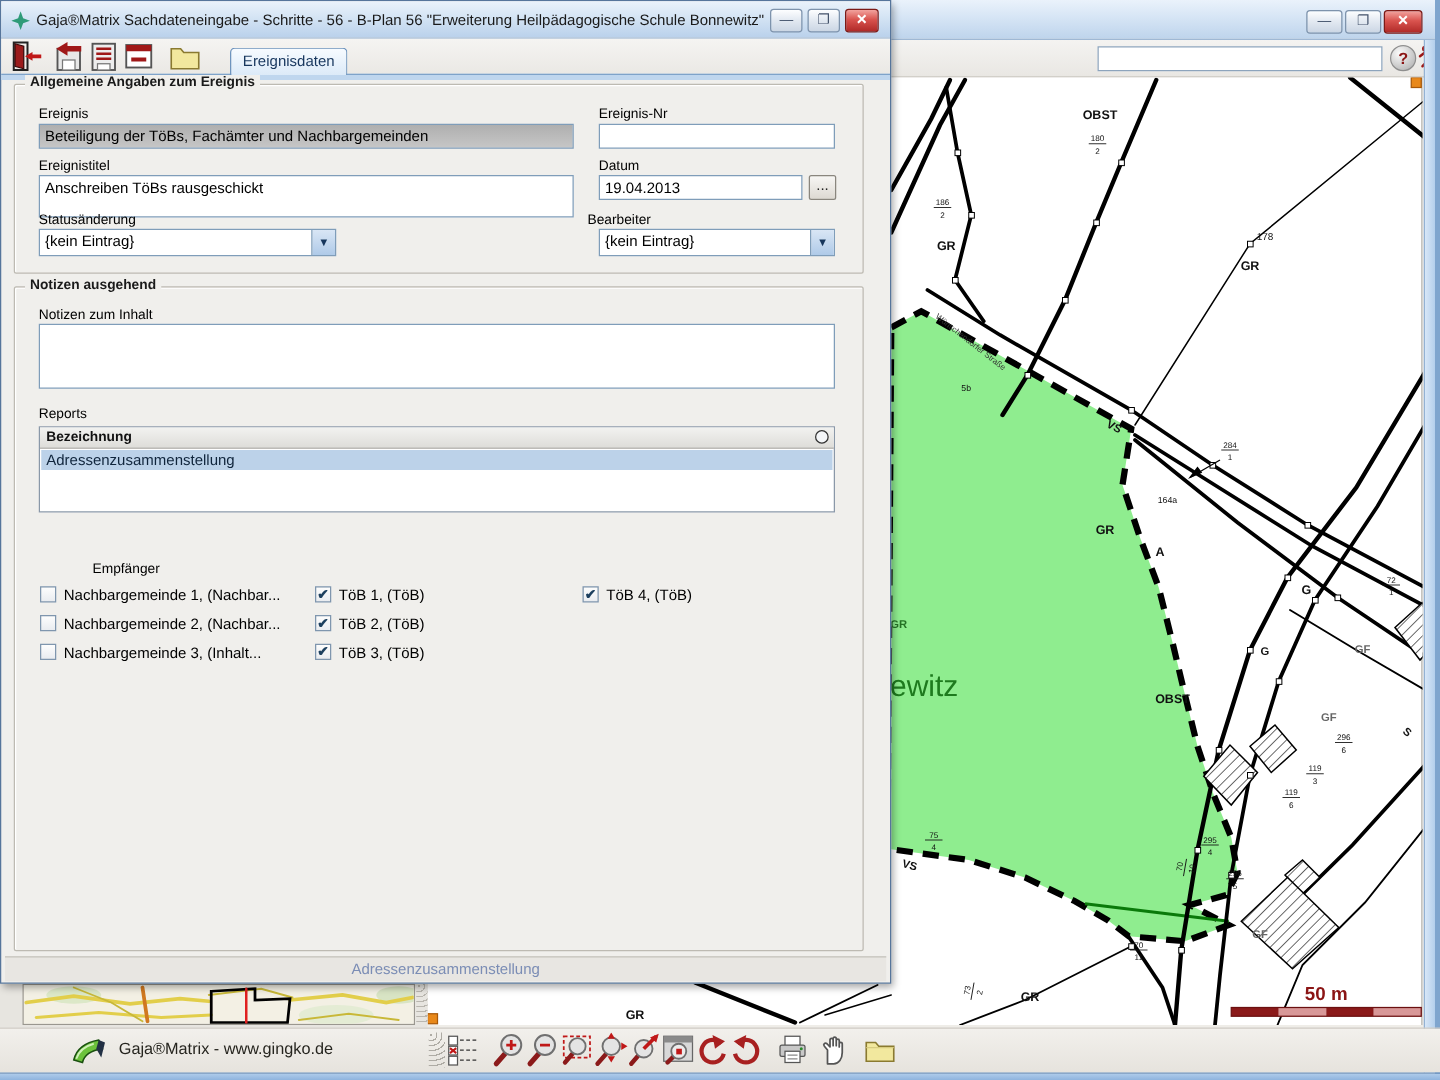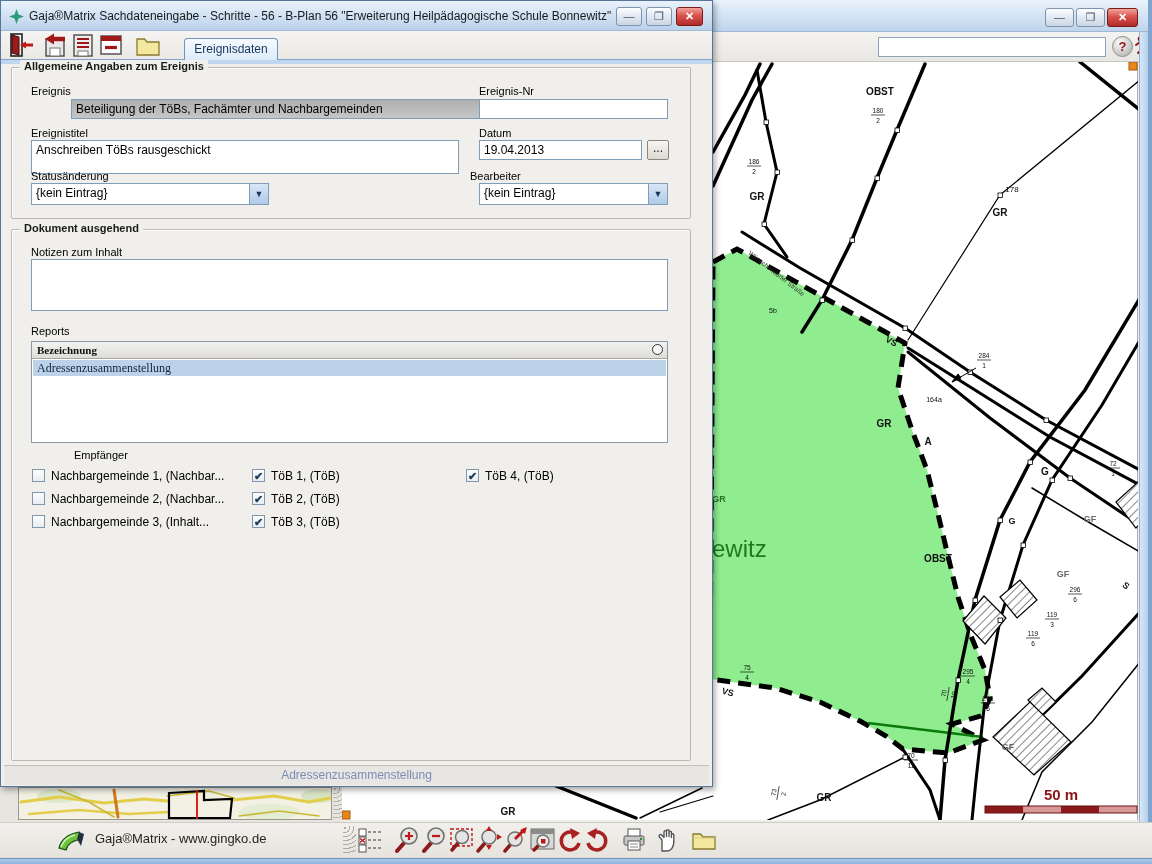--- a/index.html
+++ b/index.html
@@ -64,22 +64,22 @@
     color:#000; padding:1px 4px; line-height:17px; white-space:nowrap; overflow:hidden; }
   .tfield.disabled { background:linear-gradient(#AFAFAF,#C6C6C6); }
   .combo { position:absolute; border:1px solid #7F9DB9; background:#fff; }
   .combo .val { position:absolute; left:4px; top:2px; font-size:12px; color:#000; }
   .combo .btn { position:absolute; right:0; top:0; width:19px; height:100%;
     background:linear-gradient(#D9E6F5,#AFCAE8); border-left:1px solid #7F9DB9; color:#16365C;
     font-size:9px; text-align:center; line-height:20px; }
   .pushbtn { position:absolute; border:1px solid #8A867E; border-radius:2px;
     background:linear-gradient(#F7F6F4,#DDD9D2); font-size:12px; color:#222; text-align:center; }
 
-  #reports-table { position:absolute; left:30px; top:340px; width:637px; height:102px;
-    border:1px solid #8A98A8; background:#fff;font-family:Liberation Serif, serif; }
+  #reports-table { position:absolute; left:30px; top:340px; width:637px; height:69px;
+    border:1px solid #8A98A8; background:#fff; }
   #reports-header { position:absolute; left:0; top:0; width:100%; height:17px;
     background:linear-gradient(#F2F2F0,#DEDDD9); border-bottom:1px solid #A8A5A0;
     font-size:11px; font-weight:bold; color:#111; line-height:16px; padding-left:5px; }
   #reports-sort { position:absolute; right:4px; top:2px; width:11px; height:11px; border:1px solid #333;
     border-radius:50%; background:#F4F6F8; }
   .report-row-sel { position:absolute; left:1px; top:18px; width:calc(100% - 2px); height:16px;
     background:#BCD2E9; font-size:12px; color:#10253C; line-height:16px; padding-left:4px; }
 
   .cbrow { position:absolute; height:16px; }
   .cbox { position:absolute; left:0; top:1px; width:13px; height:13px; border:1px solid #7F96AE;
@@ -434,41 +434,41 @@
     <svg class="dlgicon" style="left:133px;" viewBox="0 0 28 27">
       <path d="M3,8 L3,23 L25,23 L25,10 L13,10 L10.5,7 L3,7 Z" fill="#F2E89E" stroke="#8A7A30" stroke-width="1.3"></path>
     </svg>
     <div id="tab-ereignisdaten" class="abs">Ereignisdaten</div>
     <div id="tab-strip" class="abs"></div>
 
     <div class="groupbox" style="left:10px;top:66px;width:680px;height:152px;">
       <span class="grouptitle">Allgemeine Angaben zum Ereignis</span>
     </div>
     <span class="flabel" style="left:30px;top:84px;">Ereignis</span>
-    <div class="tfield disabled" style="left:30px;top:98px;width:428px;height:20px;margin-left:40px;">Beteiligung der TöBs, Fachämter und Nachbargemeinden</div>
+    <div class="tfield disabled" style="left:30px;top:98px;width:428px;height:20px;">Beteiligung der TöBs, Fachämter und Nachbargemeinden</div>
     <span class="flabel" style="left:478px;top:84px;">Ereignis-Nr</span>
     <div class="tfield" style="left:478px;top:98px;width:189px;height:20px;"></div>
     <span class="flabel" style="left:30px;top:126px;">Ereignistitel</span>
     <div class="tfield" style="left:30px;top:139px;width:428px;height:34px;">Anschreiben TöBs rausgeschickt</div>
     <span class="flabel" style="left:478px;top:126px;">Datum</span>
     <div class="tfield" style="left:478px;top:139px;width:163px;height:20px;">19.04.2013</div>
     <div class="pushbtn" style="left:646px;top:139px;width:22px;height:20px;line-height:14px;">...</div>
     <span class="flabel" style="left:30px;top:169px;text-align:center;">Statusänderung</span>
     <div class="combo" style="left:30px;top:182px;width:238px;height:22px;">
       <span class="val">{kein Eintrag}</span>
       <span class="btn">▼</span>
     </div>
     <span class="flabel" style="left:469px;top:169px;">Bearbeiter</span>
     <div class="combo" style="left:478px;top:182px;width:189px;height:22px;">
       <span class="val">{kein Eintrag}</span>
       <span class="btn">▼</span>
     </div>
 
     <div class="groupbox" style="left:10px;top:228px;width:680px;height:532px;">
-      <span class="grouptitle">Dokument ausgehend</span>
+      <span class="grouptitle">Notizen ausgehend</span>
     </div>
     <span class="flabel" style="left:30px;top:245px;">Notizen zum Inhalt</span>
     <textarea id="notizen" style=""></textarea>
     <span class="flabel" style="left:30px;top:324px;">Reports</span>
     <div id="reports-table">
       <div id="reports-header">
         <span>Bezeichnung</span>
         <span id="reports-sort"></span>
       </div>
       <div class="report-row-sel">Adressenzusammenstellung</div>

